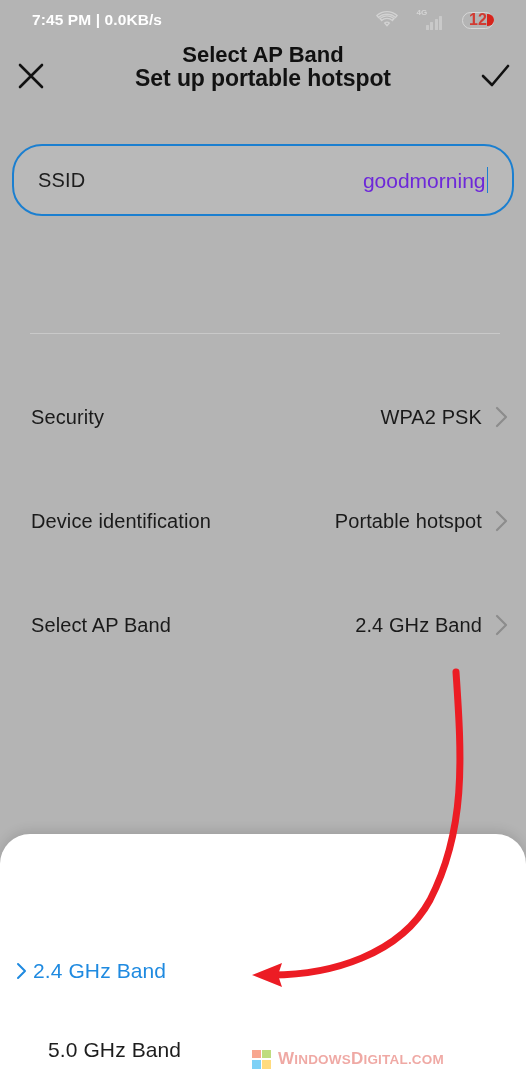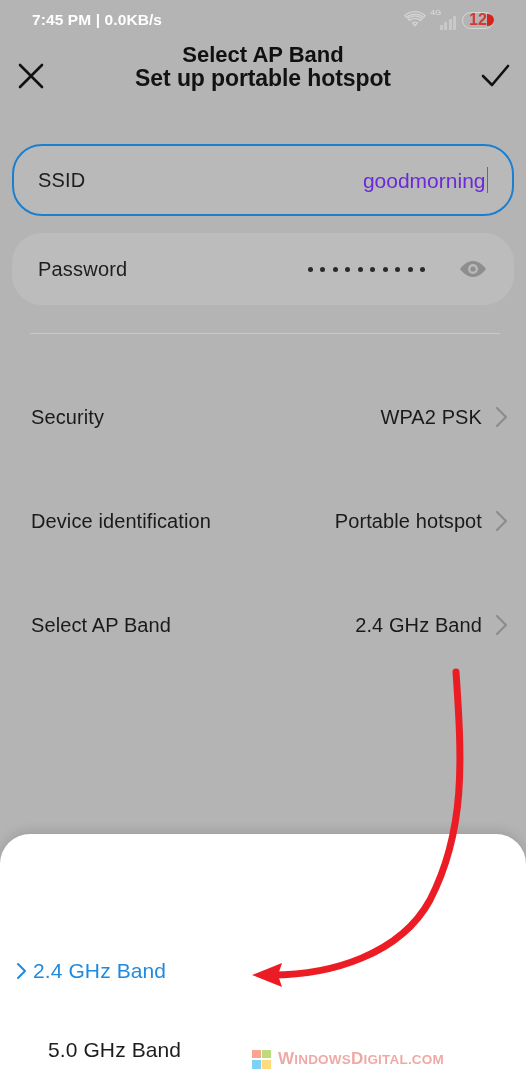--- a/index.html
+++ b/index.html
@@ -33,21 +33,21 @@
   .status-left {
     font-size: 15.5px;
     font-weight: bold;
     color: #ffffff;
     letter-spacing: .1px;
     white-space: nowrap;
   }
   .status-right {
     display: flex;
     align-items: center;
-    gap: 6px;
+    gap: 20px;
   }
   .wifi-icon { display:block; }
   .signal-wrap {
     position: relative;
     display: flex;
     align-items: flex-end;
     height: 20px;
   }
   .net-label {
     position: absolute;
@@ -352,42 +352,20 @@
         </svg>
       </span>
     </div>
   </div>
 
   <div class="field ssid">
     <span class="label">SSID</span>
     <span class="value"><span>goodmorning</span><span class="caret"></span></span>
   </div>
 
-  <div class="field password">
-    <span class="label">Password</span>
-    <span class="dots">
-      <i></i>
-        <i></i>
-        <i></i>
-        <i></i>
-        <i></i>
-        <i></i>
-        <i></i>
-        <i></i>
-        <i></i>
-        <i></i>
-    </span>
-    <span class="eye">
-      <svg width="30" height="20" viewBox="0 0 30 20">
-        <path d="M15 2C7.5 2 2 10 2 10s5.5 8 13 8 13-8 13-8-5.5-8-13-8z" fill="#8e8e8e"></path>
-        <circle cx="15" cy="10" r="5" fill="#b9b9b9"></circle>
-        <circle cx="15" cy="10" r="2.6" fill="#8e8e8e"></circle>
-      </svg>
-    </span>
-  </div>
 
   <div class="divider"></div>
 
   <div class="row" style="top:393px">
     <span class="row-label">Security</span>
     <span class="row-value">WPA2 PSK</span>
     <span class="chev">
       <svg width="13" height="22" viewBox="0 0 13 22">
           <path d="M2 2 L11 11 L2 20" fill="none" stroke="#8c8c8c" stroke-width="2.2" stroke-linecap="round" stroke-linejoin="round"></path>
         </svg>

